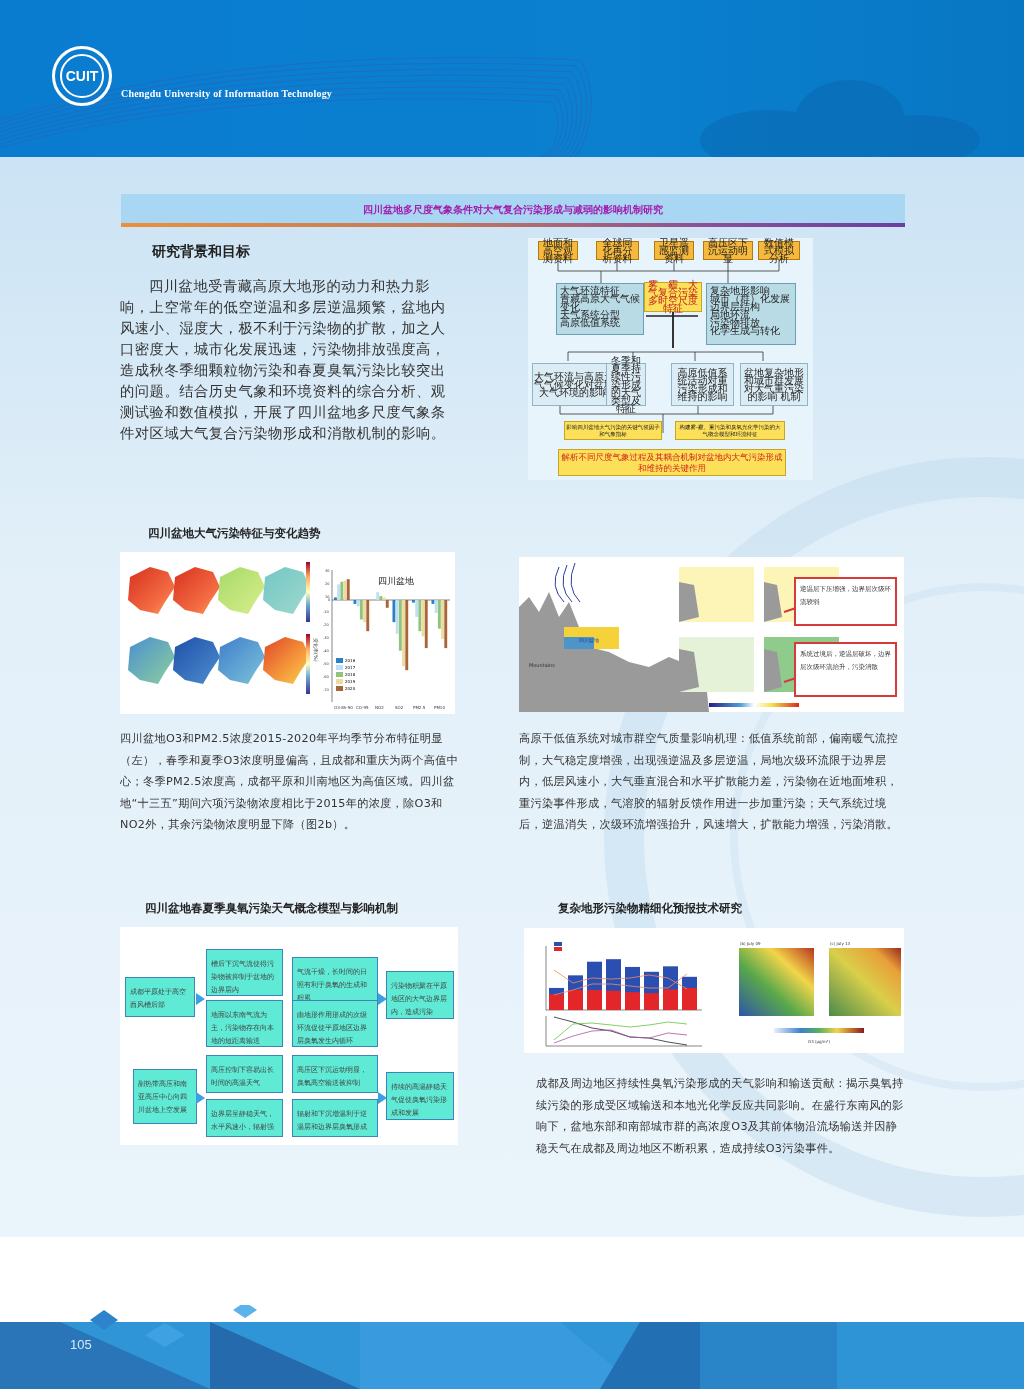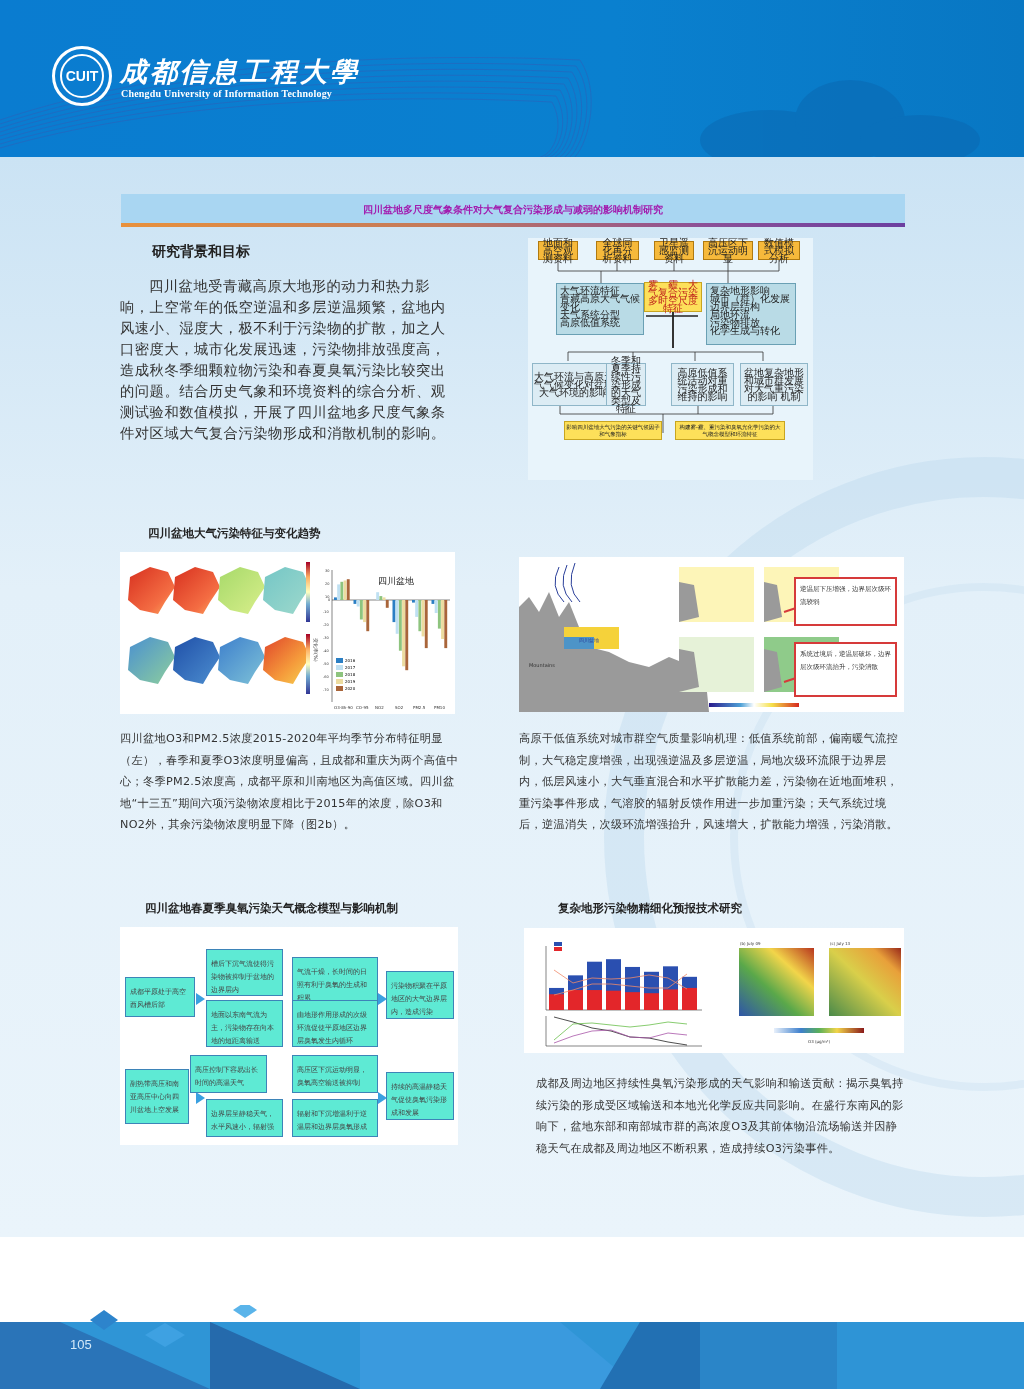--- a/index.html
+++ b/index.html
@@ -52,21 +52,20 @@
       <ellipse cx="770" cy="140" rx="70" ry="30"></ellipse>
       <ellipse cx="850" cy="120" rx="55" ry="40"></ellipse>
       <ellipse cx="920" cy="140" rx="60" ry="25"></ellipse>
     </g>
   </svg>
   <div class="logo">
     <div class="inner">
         <span>CUIT</span>
       </div>
   </div>
-  <div class="uni-cn">成都信息工程大學</div>
   <div class="uni-en">Chengdu University of Information Technology</div>
 </div>
 
 <div class="pagebg">
   <svg class="watermark" viewBox="0 0 520 760">
     <circle cx="420" cy="380" r="360" fill="none" stroke="#b8d6ec" stroke-width="40"></circle>
     <circle cx="420" cy="380" r="250" fill="none" stroke="#c6def0" stroke-width="8"></circle>
   </svg>
 </div>
 
@@ -109,20 +108,21 @@
     <div>局地环流</div>
     <div>污染物排放</div>
     <div>化学生成与转化</div>
   </div>
   <div class="fbox paleblue" style="left:4px;top:125px;width:84px;height:43px">大气环流与高原天气气候变化对盆地大气环境的影响</div>
   <div class="fbox paleblue" style="left:78px;top:125px;width:40px;height:43px">冬季和夏季持续性污染形成的天气类型及特征</div>
   <div class="fbox paleblue" style="left:143px;top:125px;width:63px;height:43px">高原低值系统活动对重污染形成和维持的影响</div>
   <div class="fbox paleblue" style="left:212px;top:125px;width:68px;height:43px">盆地复杂地形和城市群发展对大气重污染的影响 机制</div>
   <div class="fbox yellow" style="left:36px;top:183px;width:98px;height:19px;font-size:5.5px;line-height:7px">影响四川盆地大气污染的关键气候因子和气象指标</div>
   <div class="fbox yellow" style="left:147px;top:183px;width:110px;height:19px;font-size:5.5px;line-height:7px">构建雾-霾、重污染和臭氧光化学污染的大气概念模型和环流特征</div>
+  <div class="fbox yellow" style="left:30px;top:211px;width:228px;height:27px;color:#d1261c;font-size:8.5px;line-height:11px">解析不同尺度气象过程及其耦合机制对盆地内大气污染形成和维持的关键作用</div>
 </div>
 
 <div class="h-sec" style="left:148px;top:526px;font-size:11.5px">四川盆地大气污染特征与变化趋势</div>
 <div class="figure" style="left:120px;top:552px;width:335px;height:162px">
   <svg width="335" height="162">
     <defs>
       <linearGradient id="g-red" x1="0" y1="0" x2="1" y2="1">
           <stop offset="0" stop-color="#d7301f"></stop>
           <stop offset="0.7" stop-color="#f46d43"></stop>
           <stop offset="1" stop-color="#fdae61"></stop>
@@ -290,23 +290,23 @@
 <div class="figure" style="left:120px;top:927px;width:338px;height:218px">
   <div class="cbox" style="left:5px;top:50px;width:70px;height:40px">成都平原处于高空西风槽后部</div>
   <div class="arrow-b" style="left:76px;top:66px"></div>
   <div class="cbox" style="left:86px;top:22px;width:77px;height:47px">槽后下沉气流使得污染物被抑制于盆地的边界层内</div>
   <div class="cbox" style="left:86px;top:73px;width:77px;height:47px">地面以东南气流为主，污染物存在向本地的短距离输送</div>
   <div class="cbox" style="left:172px;top:30px;width:86px;height:47px">气流干燥，长时间的日照有利于臭氧的生成和积累</div>
   <div class="cbox" style="left:172px;top:73px;width:86px;height:47px">由地形作用形成的次级环流促使平原地区边界层臭氧发生内循环</div>
   <div class="arrow-b" style="left:258px;top:66px"></div>
   <div class="cbox" style="left:266px;top:44px;width:68px;height:48px">污染物积聚在平原地区的大气边界层内，造成污染</div>
 
-  <div class="cbox" style="left:5px;top:142px;width:64px;height:55px">副热带高压和南亚高压中心向四川盆地上空发展</div>
+  <div class="cbox" style="left:13px;top:142px;width:64px;height:55px">副热带高压和南亚高压中心向四川盆地上空发展</div>
   <div class="arrow-b" style="left:76px;top:165px"></div>
-  <div class="cbox" style="left:70px;top:128px;width:77px;height:38px">高压控制下容易出长时间的高温天气</div>
+  <div class="cbox" style="left:86px;top:128px;width:77px;height:38px">高压控制下容易出长时间的高温天气</div>
   <div class="cbox" style="left:86px;top:172px;width:77px;height:38px">边界层呈静稳天气，水平风速小，辐射强</div>
   <div class="cbox" style="left:172px;top:128px;width:86px;height:38px">高压区下沉运动明显，臭氧高空输送被抑制</div>
   <div class="cbox" style="left:172px;top:172px;width:86px;height:38px">辐射和下沉增温利于逆温层和边界层臭氧形成</div>
   <div class="arrow-b" style="left:258px;top:165px"></div>
   <div class="cbox" style="left:266px;top:145px;width:68px;height:48px">持续的高温静稳天气促使臭氧污染形成和发展</div>
 </div>
 
 <div class="h-sec" style="left:558px;top:901px;font-size:11.5px">复杂地形污染物精细化预报技术研究</div>
 <div class="figure" style="left:524px;top:928px;width:380px;height:125px">
   <svg width="380" height="125">

